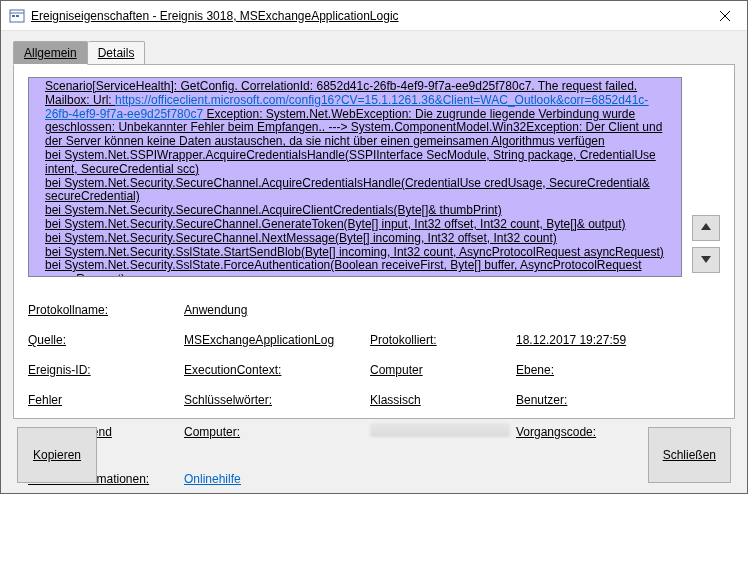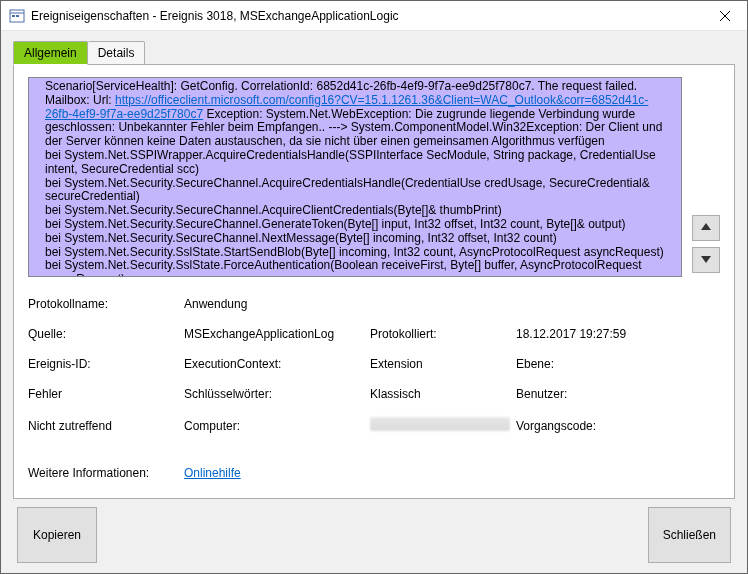--- a/index.html
+++ b/index.html
@@ -6,25 +6,26 @@
   html, body {
     margin: 0; padding: 0;
     width: 748px; height: 574px;
     font-family: "Segoe UI", Tahoma, sans-serif;
     font-size: 12px;
     background: #fff;
     color: #000;
     overflow: hidden;
   }
   .window {
-    width: 748px; height: 574px;
+    width: 748px; height: 494px;
     border: 1px solid #646464;
     background: #fff;
     display: flex;
     flex-direction: column;
+    text-decoration: underline;
   }
   .titlebar {
     height: 30px;
     background: #fff;
     display: flex;
     align-items: center;
     padding: 0 0 0 8px;
     border-bottom: 1px solid #e5e5e5;
   }
   .titlebar-icon {
@@ -61,21 +62,21 @@
     padding: 4px 10px;
     border: 1px solid #adadad;
     background: #f0f0f0;
     font-size: 12px;
     margin-right: 0;
     cursor: pointer;
     border-top-left-radius: 2px;
     border-top-right-radius: 2px;
   }
   .tab.active {
-    background: #84cc16;
+    background: #a3a3a3;
     border-bottom: 1px solid #fff;
   }
   .tab:not(.active) {
     border-left: none;
     background: #f5f5f5;
   }
   .tabpanel {
     flex: 1;
     background: #fff;
     border: 1px solid #adadad;
@@ -113,21 +114,21 @@
   }
   .arrow-btn {
     width: 28px; height: 26px;
     border: 1px solid #adadad;
     background: #e1e1e1;
     display: flex; align-items: center; justify-content: center;
     cursor: pointer;
     font-size: 12px;
   }
   .props {
-    margin-top: 20px;
+    margin-top: 26px;
     display: grid;
     grid-template-columns: 140px 170px 130px 1fr;
     row-gap: 6px;
     column-gap: 6px;
     font-size: 12px;
     align-items: center;
     gap: 16px;
   }
   .label { color: #000; }
   .value { color: #000; }
@@ -209,21 +210,21 @@
         <div class="label">Protokollname:</div>
         <div class="value" style="grid-column:2/5">Anwendung</div>
 
         <div class="label">Quelle:</div>
         <div class="value">MSExchangeApplicationLog</div>
         <div class="label">Protokolliert:</div>
         <div class="value">18.12.2017 19:27:59</div>
 
         <div class="label">Ereignis-ID:</div>
         <div class="label">ExecutionContext:</div>
-        <div class="value">Extension</div>
+        <div class="value">Computer</div>
 
         <div class="label">Ebene:</div>
         <div class="value">Fehler</div>
         <div class="label">Schlüsselwörter:</div>
         <div class="value">Klassisch</div>
 
         <div class="label">Benutzer:</div>
         <div class="value">Nicht zutreffend</div>
         <div class="label">Computer:</div>
         <div class="value"><span class="redacted"></span></div>

